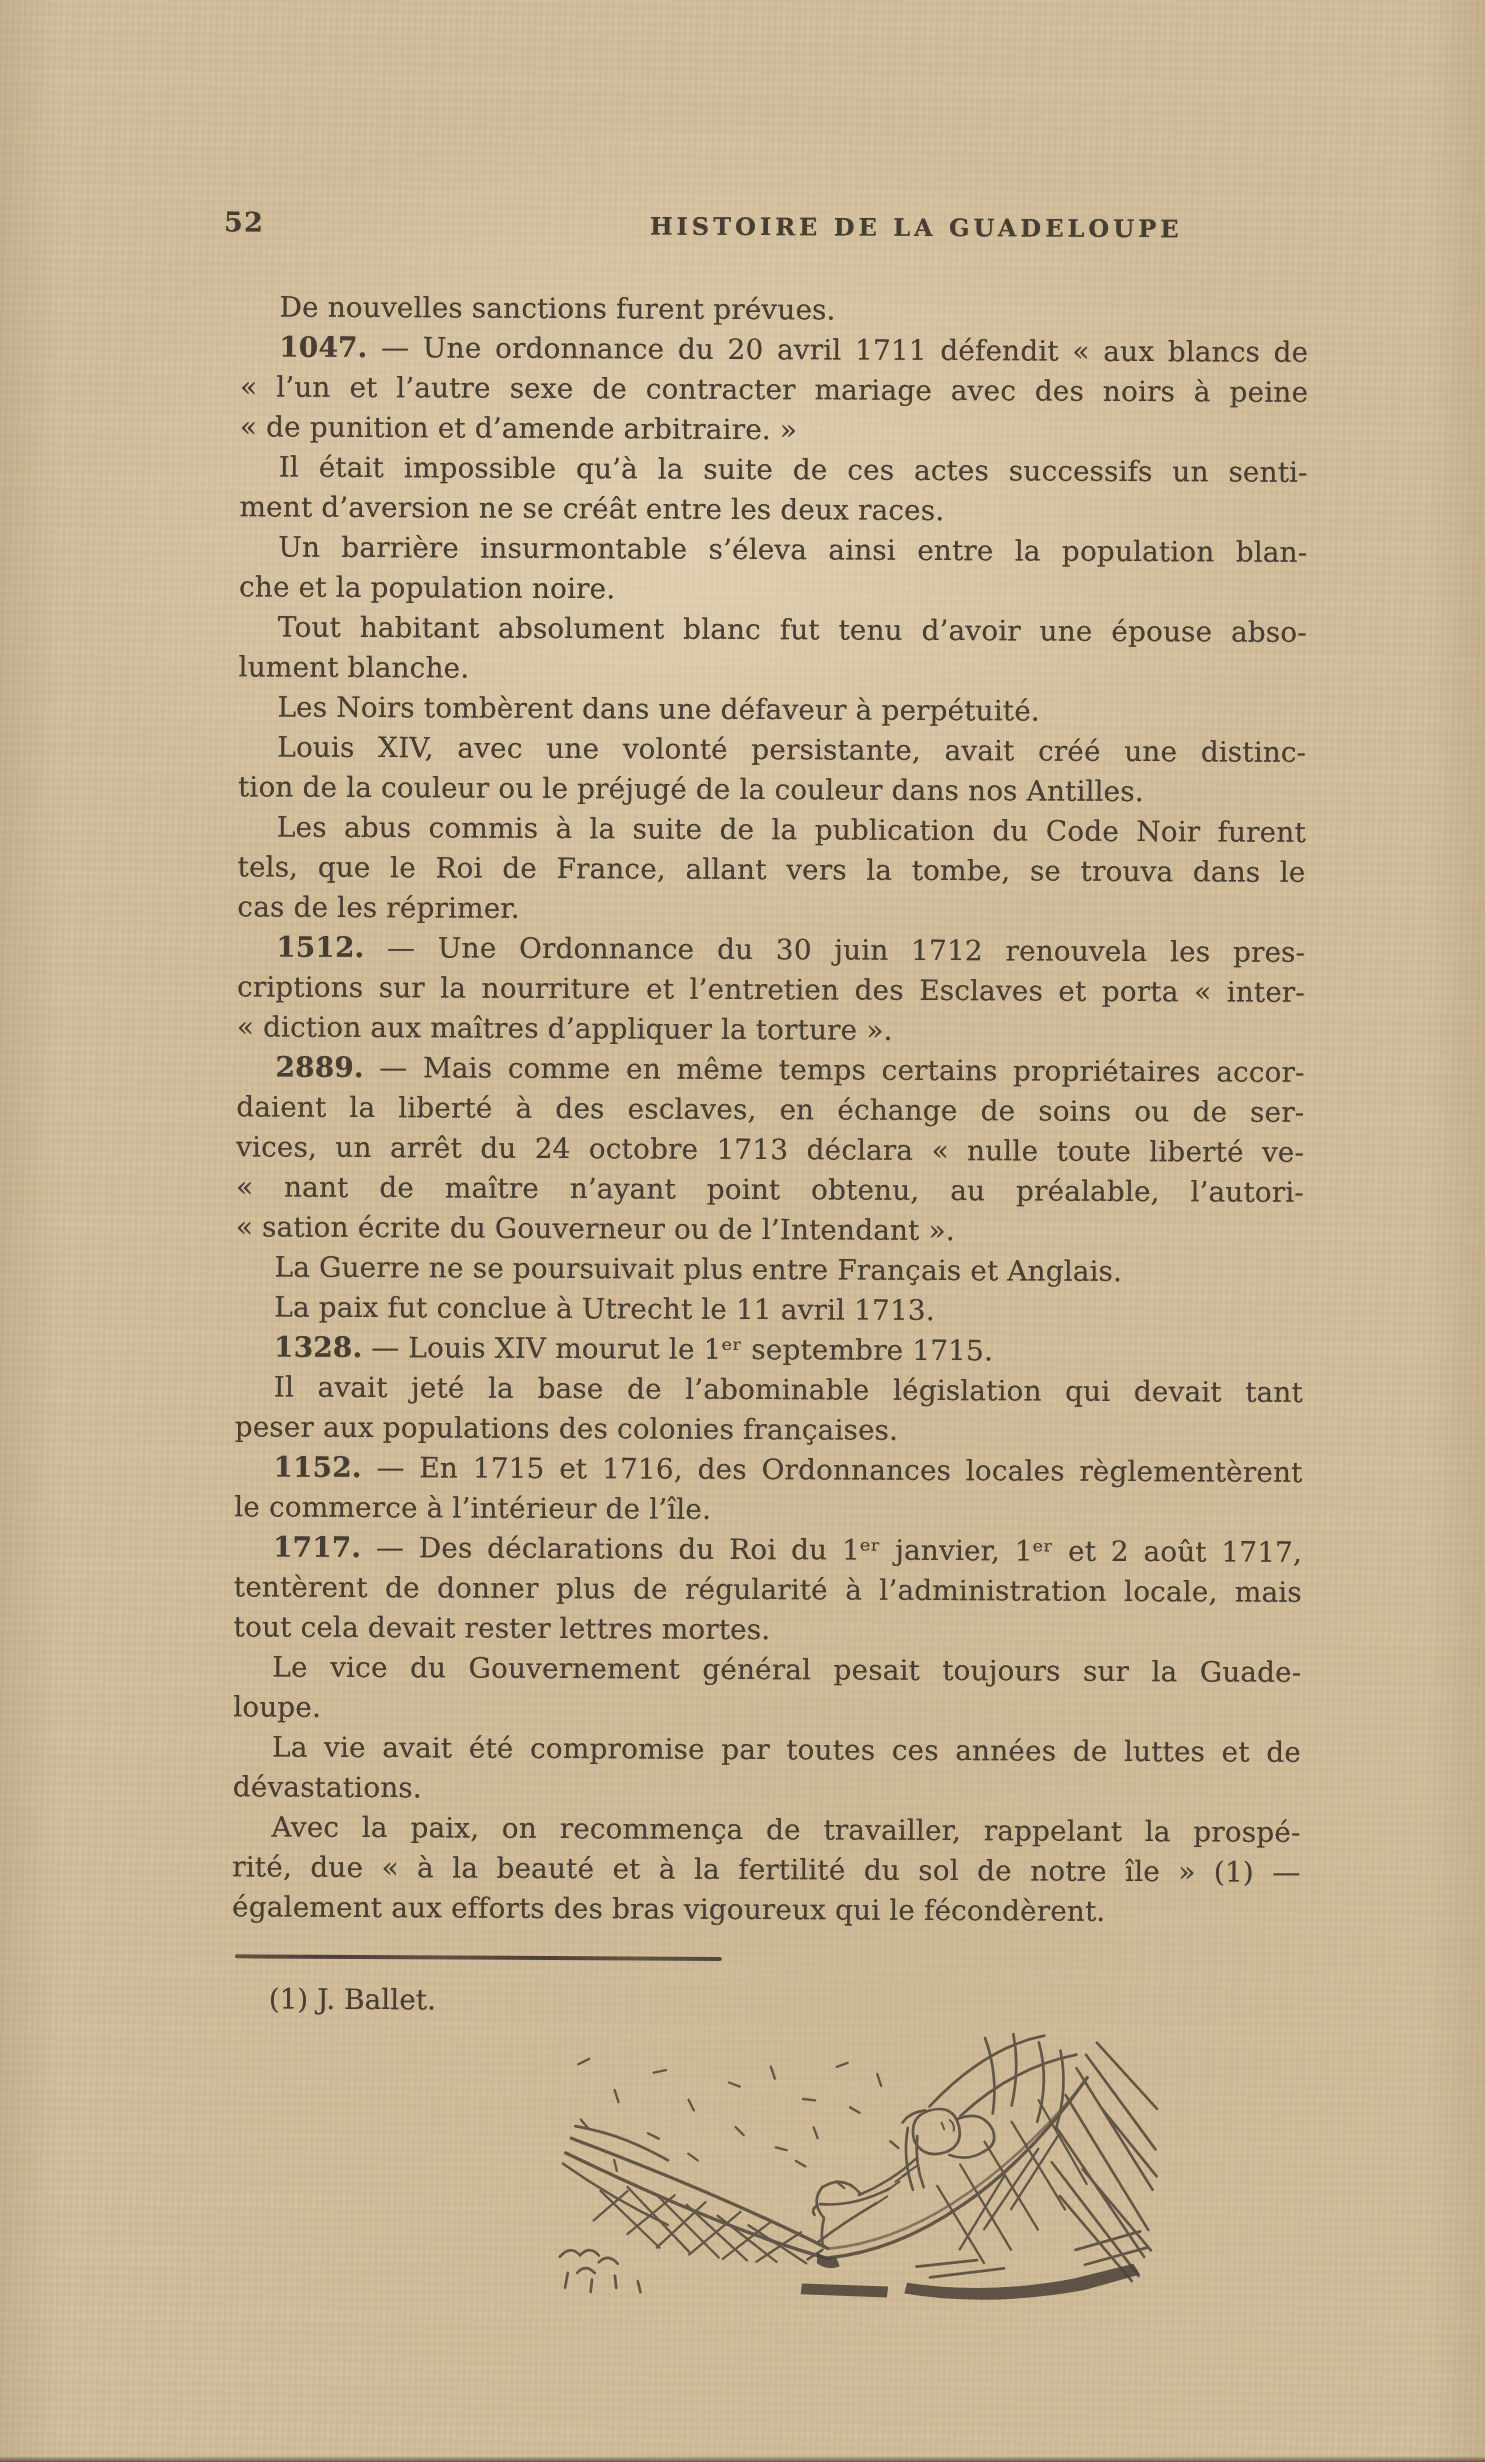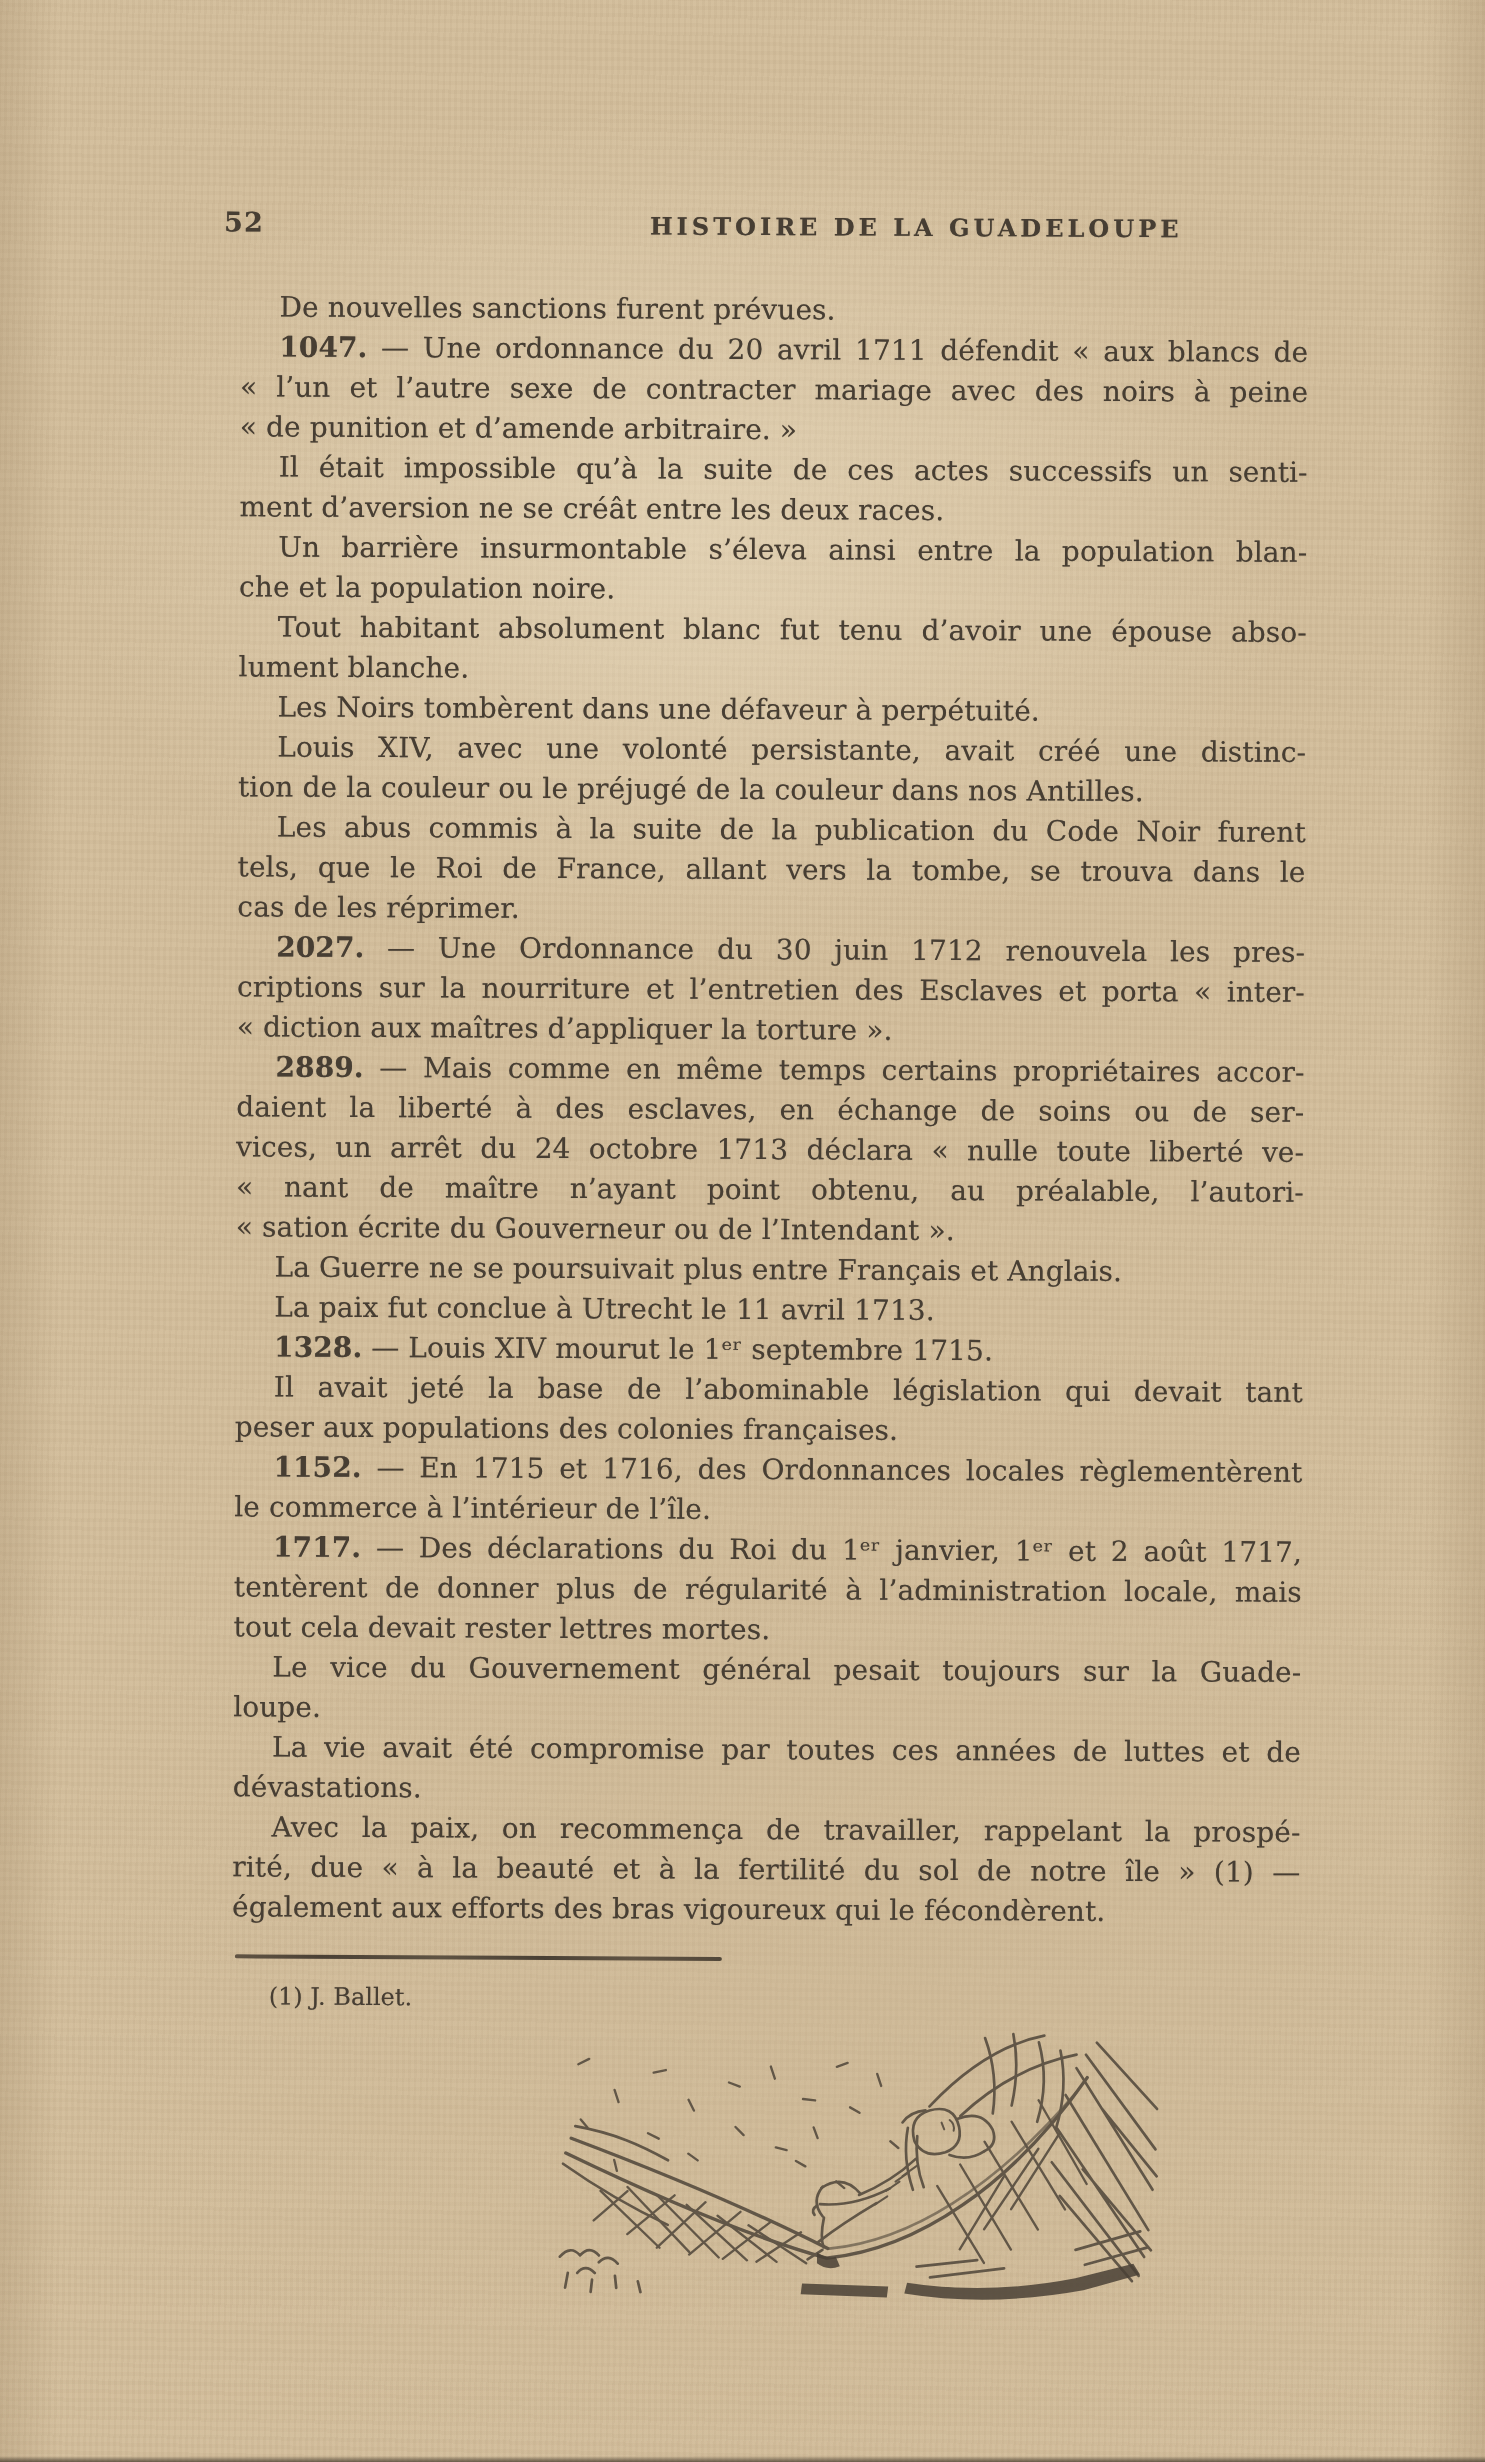--- a/index.html
+++ b/index.html
@@ -24,21 +24,21 @@
     text-align:justify;text-align-last:justify;overflow:visible;
   }
   .line.ind{text-indent:39px;}
   .line.end{text-align-last:left;}
   .yr{font-weight:bold;}
   .pagenum,.runhead,.textcol,.footnote{text-shadow:0 0 0.7px rgba(71,62,51,.55);}
   .rule{
     position:absolute;left:240px;top:1957px;width:487px;height:4px;border-radius:2px;opacity:.92;
     background:linear-gradient(90deg,#574b3c,#3e362c 18%,#554a3b 42%,#3e362c 63%,#574b3c 82%,#463d31);
   }
-  .footnote{position:absolute;left:274px;top:1985px;font-size:24px;text-align:center;}
+  .footnote{position:absolute;left:274px;top:1985px;font-size:28px;text-align:center;}
   .art{position:absolute;left:519px;top:2026px;margin:0;width:647px;height:276px;}
   .bottom-edge{
     position:absolute;left:0;bottom:0;width:100%;height:6px;
     background:linear-gradient(180deg,rgba(62,52,40,0),rgba(62,52,40,.45) 60%,rgba(48,40,30,.65));
   }
 </style>
 </head>
 <body>
 
 <div class="sheet">
@@ -58,21 +58,21 @@
         <div class="line ind"><span class="yr"></span><span>Un barrière insurmontable s’éleva ainsi entre la population blan-</span></div>
         <div class="line end"><span class="yr"></span><span>che et la population noire.</span></div>
         <div class="line ind"><span class="yr"></span><span>Tout habitant absolument blanc fut tenu d’avoir une épouse abso-</span></div>
         <div class="line end"><span class="yr"></span><span>lument blanche.</span></div>
         <div class="line ind end"><span class="yr"></span><span>Les Noirs tombèrent dans une défaveur à perpétuité.</span></div>
         <div class="line ind"><span class="yr"></span><span>Louis XIV, avec une volonté persistante, avait créé une distinc-</span></div>
         <div class="line end"><span class="yr"></span><span>tion de la couleur ou le préjugé de la couleur dans nos Antilles.</span></div>
         <div class="line ind"><span class="yr"></span><span>Les abus commis à la suite de la publication du Code Noir furent</span></div>
         <div class="line"><span class="yr"></span><span>tels, que le Roi de France, allant vers la tombe, se trouva dans le</span></div>
         <div class="line end"><span class="yr"></span><span>cas de les réprimer.</span></div>
-        <div class="line ind"><span class="yr">2027.</span><span> — Une Ordonnance du 30 juin 1712 renouvela les pres-</span></div>
+        <div class="line ind"><span class="yr">1512.</span><span> — Une Ordonnance du 30 juin 1712 renouvela les pres-</span></div>
         <div class="line"><span class="yr"></span><span>criptions sur la nourriture et l’entretien des Esclaves et porta « inter-</span></div>
         <div class="line end"><span class="yr"></span><span>« diction aux maîtres d’appliquer la torture ».</span></div>
         <div class="line ind"><span class="yr">2889.</span><span> — Mais comme en même temps certains propriétaires accor-</span></div>
         <div class="line"><span class="yr"></span><span>daient la liberté à des esclaves, en échange de soins ou de ser-</span></div>
         <div class="line"><span class="yr"></span><span>vices, un arrêt du 24 octobre 1713 déclara « nulle toute liberté ve-</span></div>
         <div class="line"><span class="yr"></span><span>« nant de maître n’ayant point obtenu, au préalable, l’autori-</span></div>
         <div class="line end"><span class="yr"></span><span>« sation écrite du Gouverneur ou de l’Intendant ».</span></div>
         <div class="line ind end"><span class="yr"></span><span>La Guerre ne se poursuivait plus entre Français et Anglais.</span></div>
         <div class="line ind end"><span class="yr"></span><span>La paix fut conclue à Utrecht le 11 avril 1713.</span></div>
         <div class="line ind end"><span class="yr">1328.</span><span> — Louis XIV mourut le 1ᵉʳ septembre 1715.</span></div>

